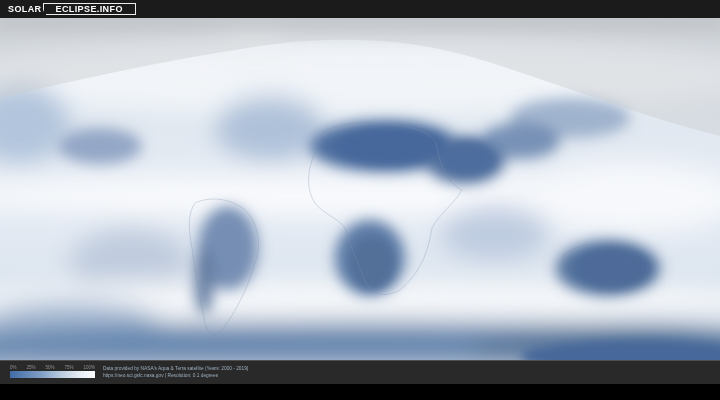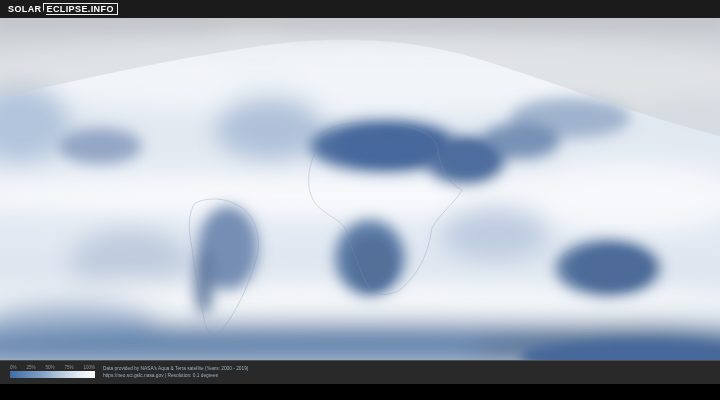--- a/index.html
+++ b/index.html
@@ -5,21 +5,21 @@
   html,body{margin:0;padding:0;background:#000;}
   #page{position:relative;width:720px;height:384px;overflow:hidden;
         font-family:"Liberation Sans","DejaVu Sans",sans-serif;background:#1b1b1b;}
 
   
   #header{position:absolute;top:0;left:0;width:720px;height:18px;background:#1b1b1b;z-index:5;}
   .logo{position:absolute;left:8px;top:3px;display:flex;align-items:center;height:12px;}
   .logo-solar{color:#fff;font-weight:bold;font-size:9px;letter-spacing:.4px;}
   .logo-slash{width:0;height:0;border-left:4px solid transparent;border-bottom:11px solid #1b1b1b;margin-right:-3px;position:relative;z-index:2;}
   .logo-box{border:1px solid #ededed;color:#fff;font-weight:bold;font-size:9px;
-            letter-spacing:.4px;padding:0 3px;line-height:10px;height:10px;display:flex;align-items:center;}
+            letter-spacing:.4px;padding:0 12px;line-height:10px;height:10px;display:flex;align-items:center;}
   .page-title{position:absolute;left:0;right:0;top:4px;text-align:center;
               font-size:8px;color:#cbcbcb;letter-spacing:.2px;}
 
   
   #map{position:absolute;top:18px;left:0;width:720px;height:358px;}
   #map svg{display:block;width:720px;height:358px;}
 
   
   #footer{position:absolute;left:0;bottom:0;width:720px;height:24px;background:#292929;
           border-top:1px solid #4e4e4e;box-sizing:border-box;}

